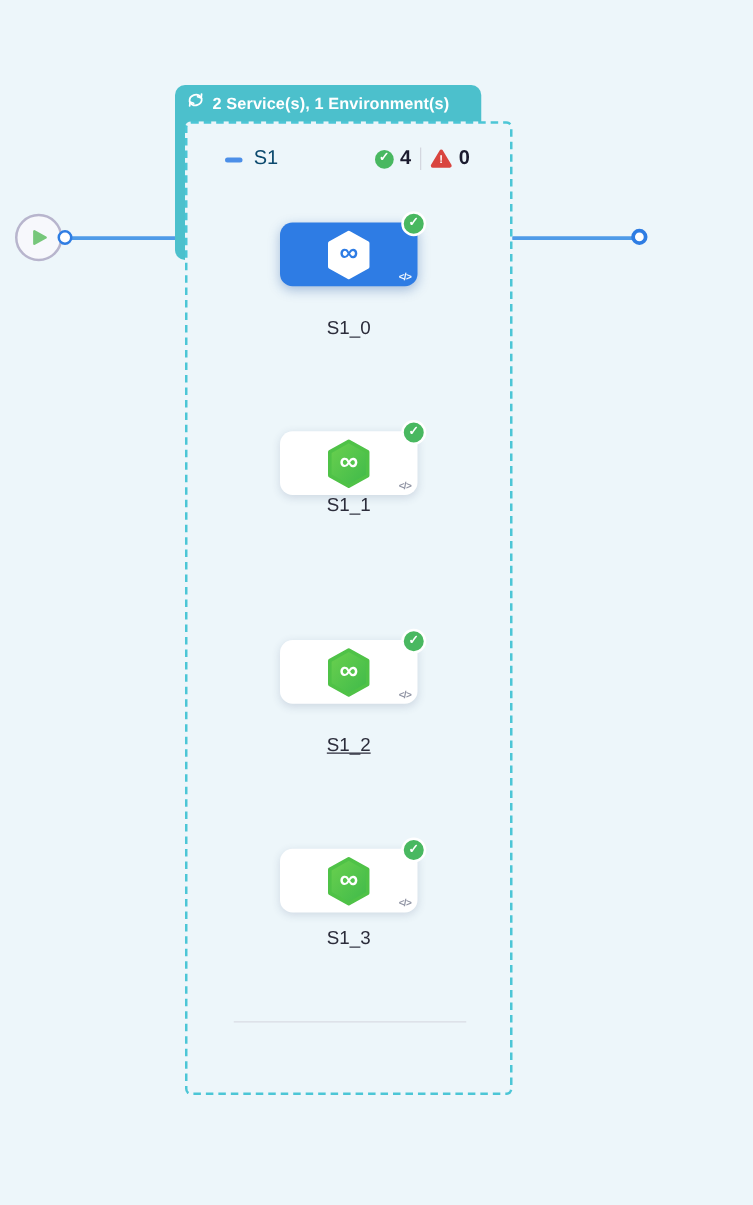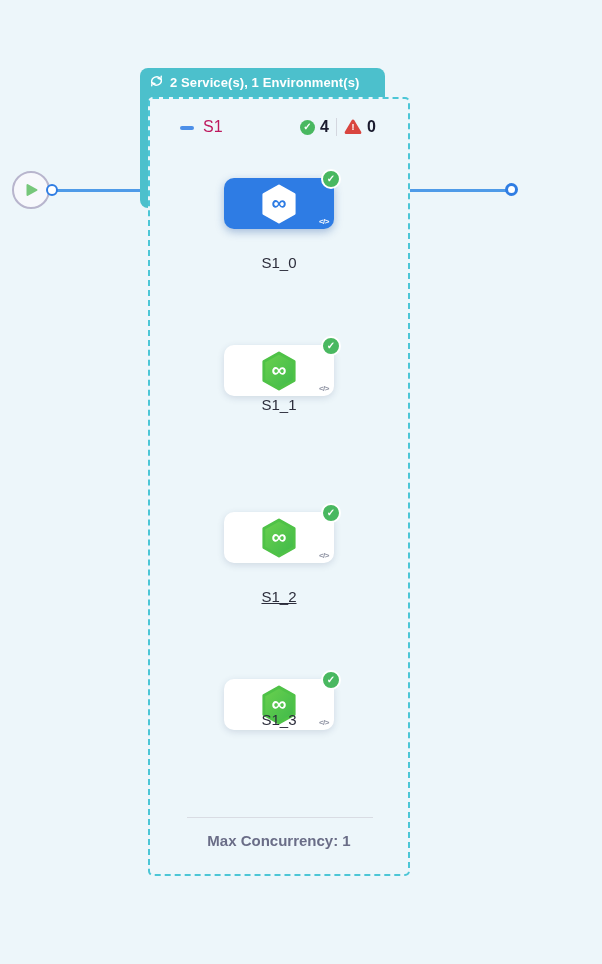--- a/index.html
+++ b/index.html
@@ -15,21 +15,21 @@
   .underlay-header .chip-label { color:#fff; font-size:13px; font-weight:700; letter-spacing:.1px; }
 
   
   .matrix-box { position:absolute; left:148px; top:97px; width:262px; height:779px;
                 border:2px dashed #4cc6d6; border-radius:5px; background:#edf6fa; z-index:2; }
 
   
   .collapse-minus { position:absolute; left:180px; top:126px; width:14px; height:4px;
                     border-radius:2px; background:#4c8fe8; z-index:3; cursor:pointer; }
   .group-name { position:absolute; left:203px; top:118px; font-size:16px; font-weight:500;
-                color:#be185d; z-index:3; }
+                color:#0c4a6e; z-index:3; }
   .status-badges { position:absolute; left:300px; top:116px; height:22px; display:flex;
                    align-items:center; z-index:3; }
   .check-circle { width:15px; height:15px; border-radius:50%; background:#49b860; color:#fff;
                   font-size:10px; font-weight:700; display:flex; align-items:center;
                   justify-content:center; line-height:1; }
   .count-num { font-size:16px; font-weight:600; color:#1b1b2e; margin-left:5px; }
   .badge-divider { width:1px; height:18px; background:#d4d7df; margin:0 7px; }
   .warn-icon { position:relative; width:18px; height:16px; }
   .warn-icon svg { display:block; }
   .warn-mark { position:absolute; left:0; top:4px; width:18px; text-align:center; color:#fff;
@@ -175,24 +175,23 @@
               <stop offset="1" stop-color="#3eb94a"></stop>
         </linearGradient>
           </defs>
         <polygon points="19,2 35,11 35,31 19,40 3,31 3,11" fill="url(#g3)" stroke="#4fc247" stroke-width="3" stroke-linejoin="round"></polygon>
       </svg>
       <span class="inf">∞</span>
     </span>
     <span class="card-status">✓</span>
     <span class="code-glyph">&lt;/&gt;</span>
   </div>
-  <div class="stage-label" style="top:711px;text-align:center;">S1_3</div>
+  <div class="stage-label" style="top:742px;text-align:center;">S1_3</div>
 
   <div class="footer-divider"></div>
-  <div class="footer-label">Max Concurrency: 1</div>
 
   <div class="round-node start-node">
     <svg width="13" height="14" viewBox="0 0 13 14">
       <path d="M2.5 2v10l9-5z" fill="#77c77b" stroke="#77c77b" stroke-width="2" stroke-linejoin="round"></path>
     </svg>
   </div>
   <div class="port port-start"></div>
 
   <div class="port port-end"></div>
   <div class="round-node end-node">

